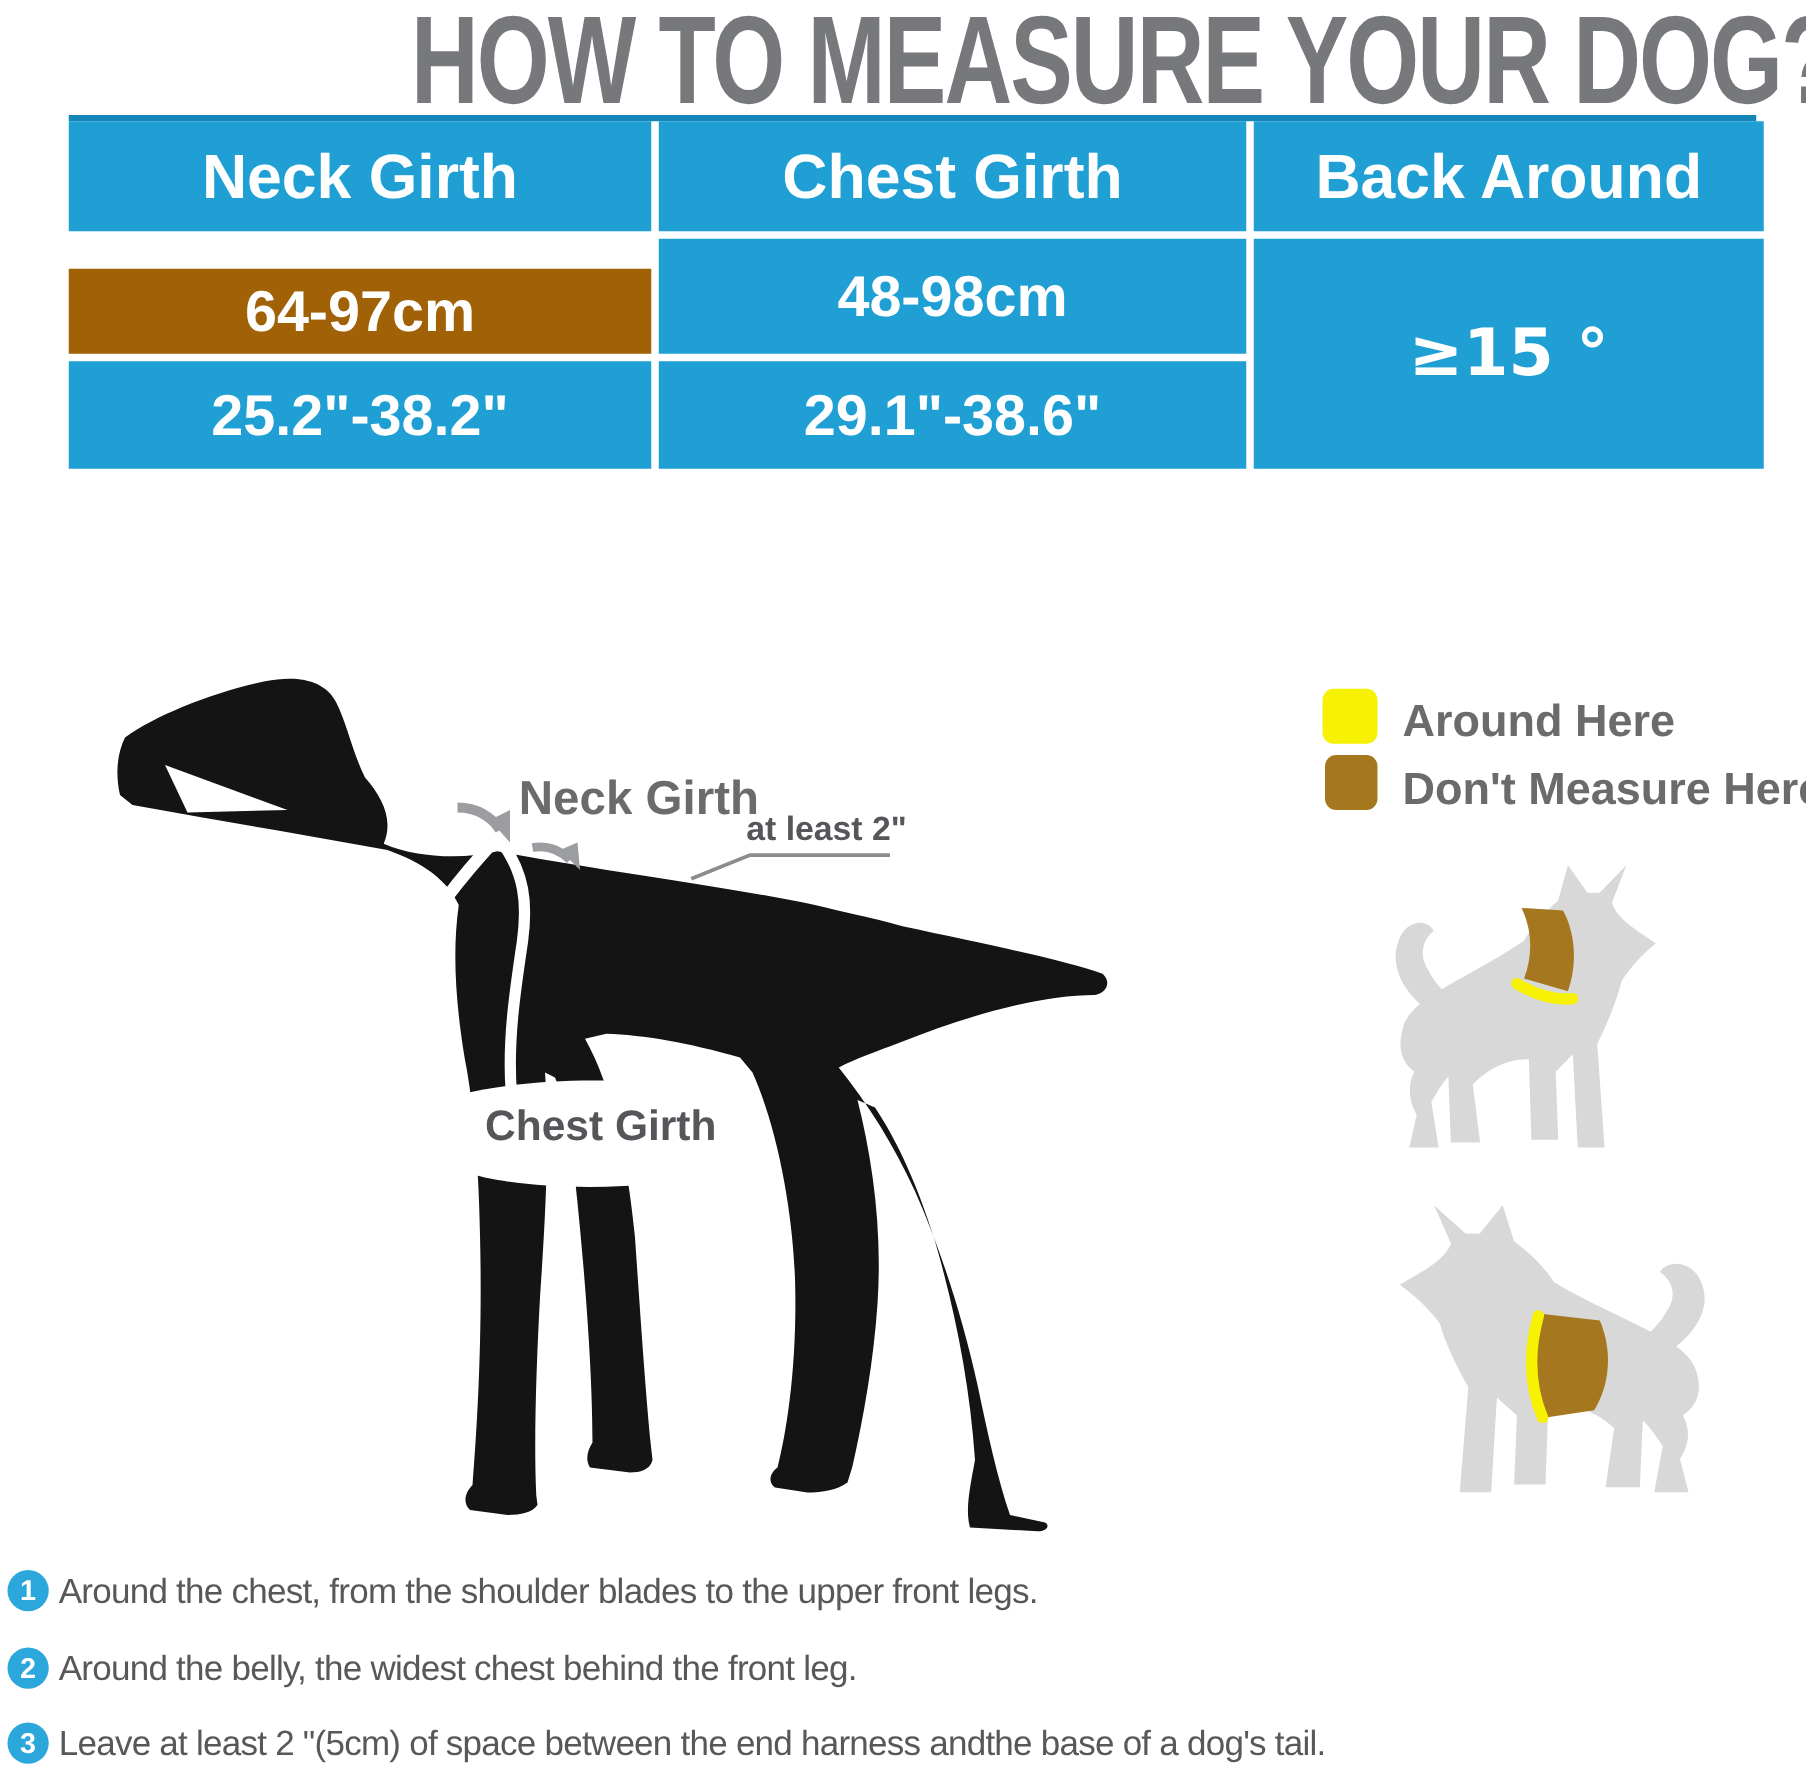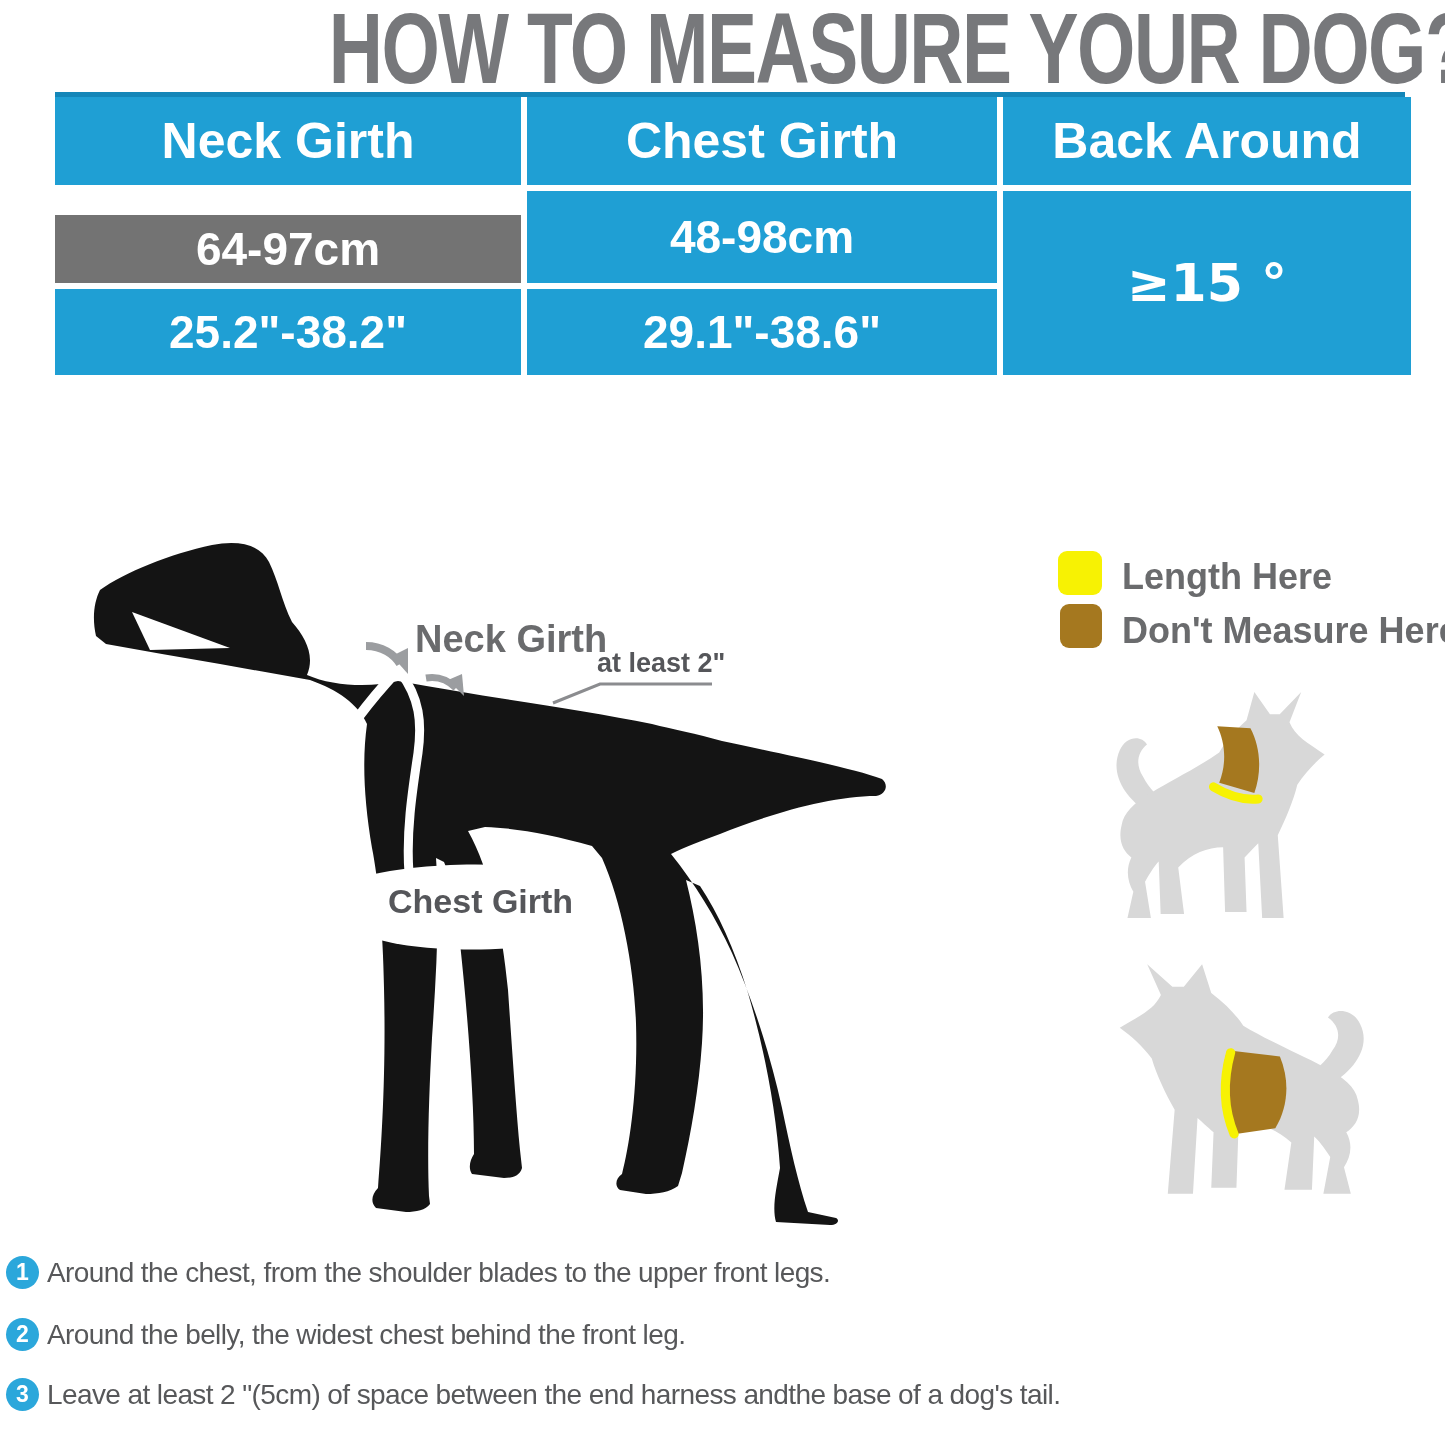--- a/index.html
+++ b/index.html
@@ -53,21 +53,21 @@
 
 <div id="canvas">
 
   <div class="title">HOW TO MEASURE YOUR DOG?</div>
 
   <div class="size-table">
     <div class="cell hdr" style="background-color: rgb(31, 159, 212);">Neck Girth</div>
     <div class="cell hdr" style="background-color: rgb(31, 159, 212);">Chest Girth</div>
     <div class="cell hdr" style="background-color: rgb(31, 159, 212);">Back Around</div>
 
-    <div class="cell val" style="background-color: #737373; margin-top: 24px;">64-97cm</div>
+    <div class="cell val" style="background-color: #a16207; margin-top: 24px;">64-97cm</div>
     <div class="cell val" style="background-color: rgb(31, 159, 212);">48-98cm</div>
     <div class="cell back" style="background-color: rgb(31, 159, 212);">≥15 °</div>
 
     <div class="cell val" style="background-color: rgb(31, 159, 212);">25.2"-38.2"</div>
     <div class="cell val" style="background-color: rgb(31, 159, 212);">29.1"-38.6"</div>
   </div>
 
   <svg class="dog-svg" width="830" height="700" viewBox="0 0 830 700">
     <path fill="#141414" d="
       M 30 62
@@ -140,21 +140,21 @@
 
   <svg class="leader-svg" width="190" height="50" viewBox="0 0 190 50">
     <polyline points="13,43 60,24 172,24" fill="none" stroke="#8b8c8f" stroke-width="3"></polyline>
   </svg>
 
   <div class="lbl lbl-neck">Neck Girth</div>
   <div class="lbl lbl-atleast">at least 2"</div>
   <div class="lbl lbl-chest">Chest Girth</div>
 
   <div class="swatch sw-measure" style="background-color: rgb(247, 242, 3);"></div>
-  <div class="legend-lbl ll-measure">Length Here</div>
+  <div class="legend-lbl ll-measure">Around Here</div>
   <div class="swatch sw-dont" style="background-color: rgb(165, 120, 31);"></div>
   <div class="legend-lbl ll-dont">Don't Measure Here</div>
 
   <svg class="spitz1" width="244" height="242" viewBox="0 0 250 240" preserveAspectRatio="none">
     <g transform="translate(250,0) scale(-1,1)">
       <path fill="#d8d8d8" d="
         M 206 128 C 232 112, 246 88, 236 66 C 230 52, 214 50, 208 60
         C 218 68, 220 80, 212 92 C 206 104, 196 112, 188 118 Z"></path>
       <path fill="#d8d8d8" d="
         M 26 70 C 44 58, 56 52, 62 38

